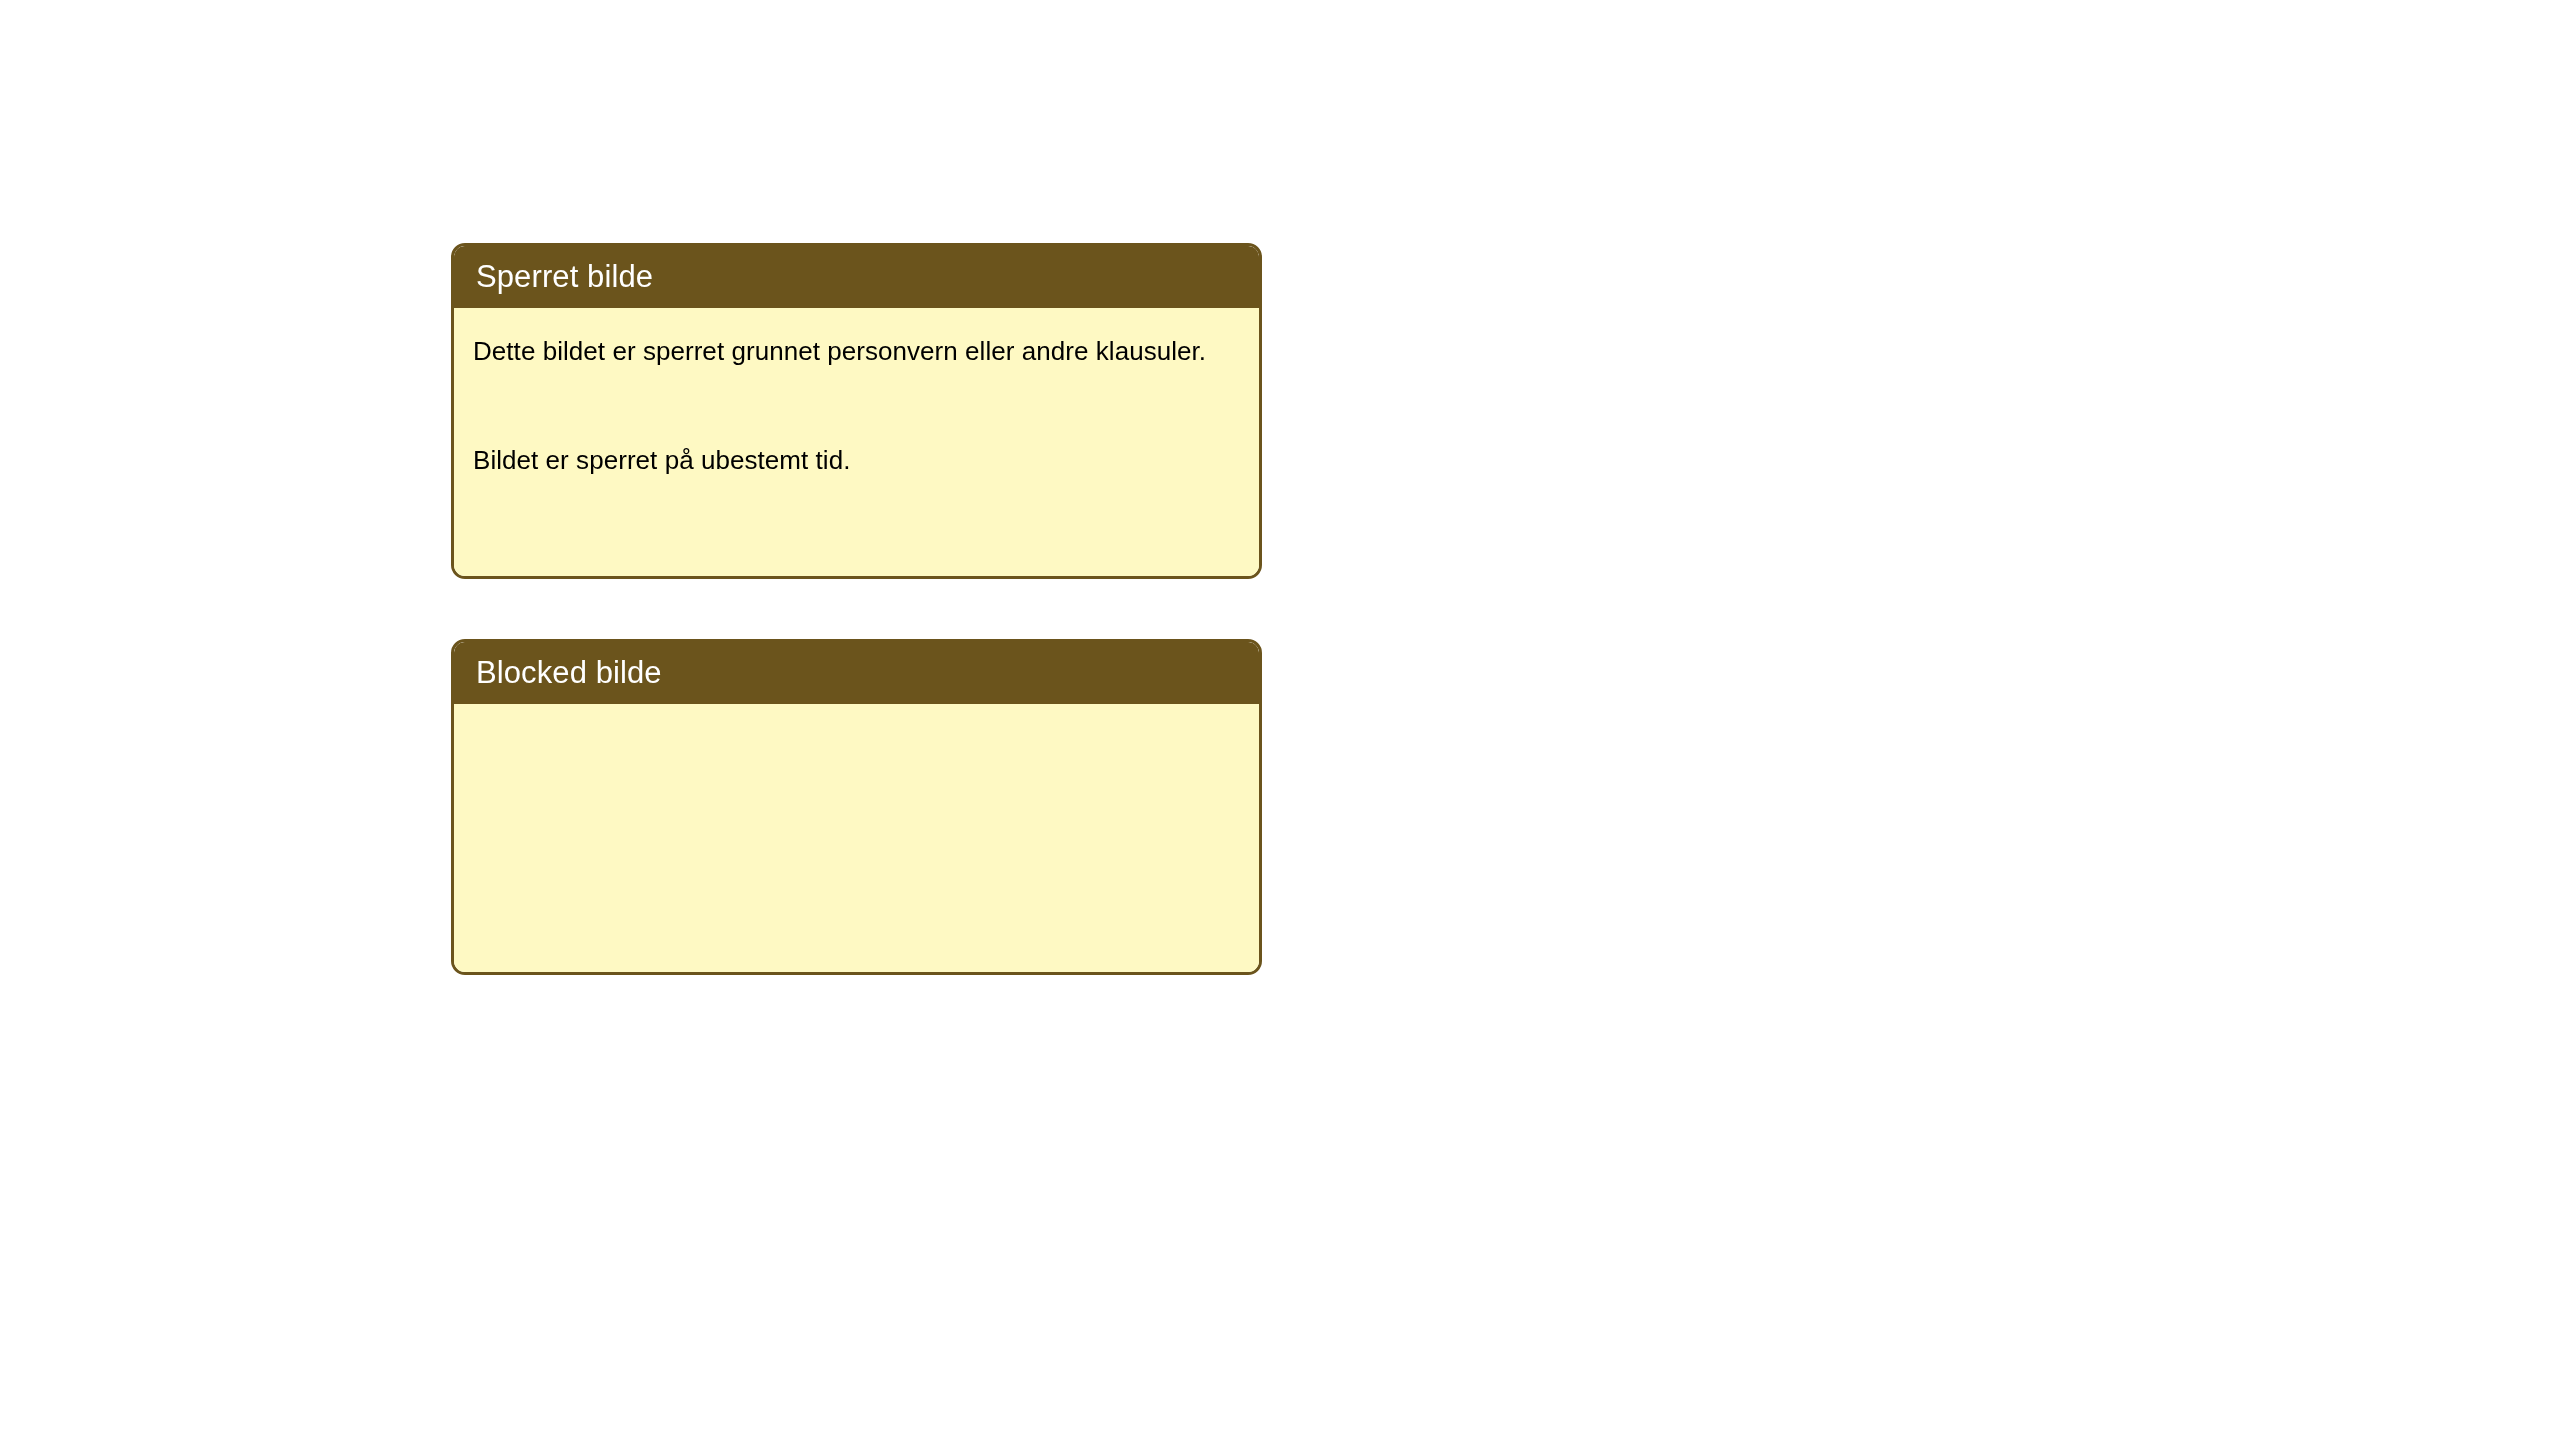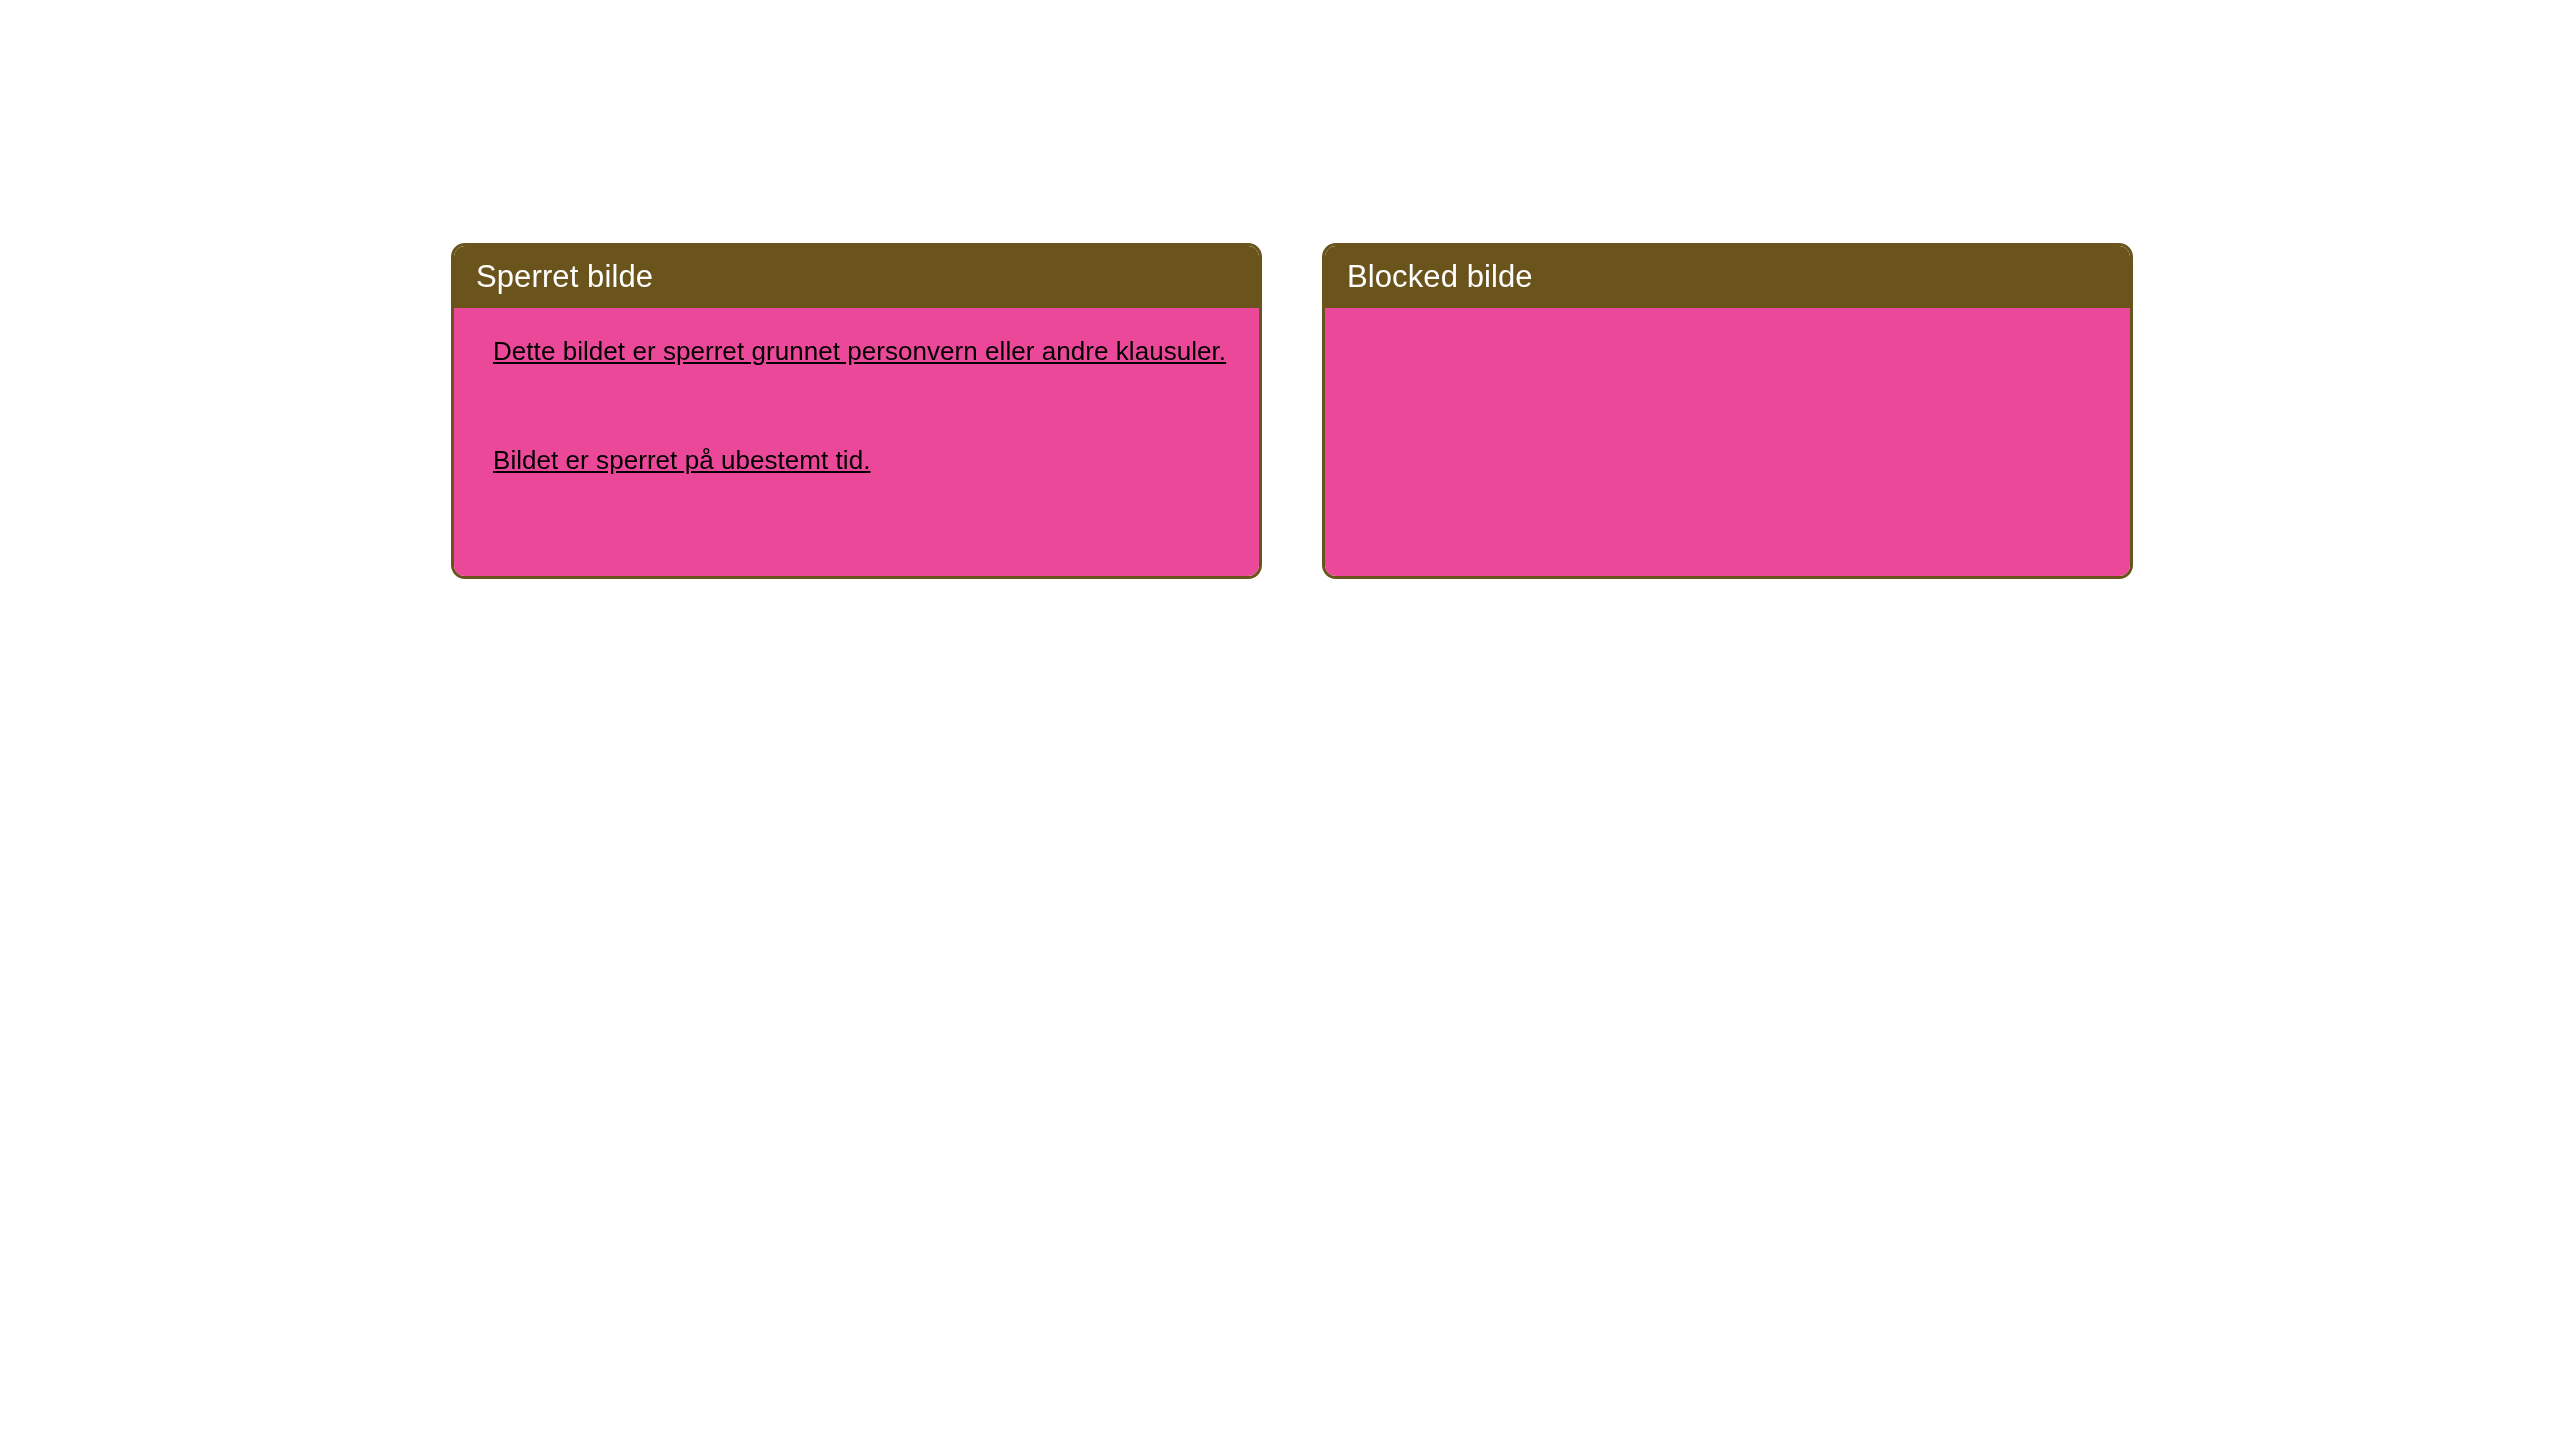--- a/index.html
+++ b/index.html
@@ -20,21 +20,21 @@
     width: 2560px;
     height: 1440px;
     background: #ffffff;
   }
 
   .notice-row {
     position: absolute;
     left: 451px;
     top: 243px;
     display: flex;
-    flex-direction: row;
+    flex-direction: column;
     align-items: flex-start;
     gap: 60px;
   }
 
   .notice-card {
     width: 811px;
     box-sizing: border-box;
     background: #ffffff;
     border: 3px solid #6b541c;
     border-radius: 14px;
@@ -58,25 +58,24 @@
   .notice-card-title {
     color: #ffffff;
     font-size: 31px;
     line-height: 36px;
     font-weight: 400;
     letter-spacing: 0.1px;
     white-space: nowrap;
   }
 
   .notice-card-body {
-    background: #ec4899;
-    padding: 22px 24px 60px 39px;
+    background: #fef9c3;
+    padding: 22px 24px 60px 19px;
     box-sizing: border-box;
     min-height: 268px;
-    text-decoration: underline;
   }
 
   .notice-paragraph {
     color: #000000;
     font-size: 26px;
     line-height: 43px;
     font-weight: 400;
     margin: 0;
     letter-spacing: 0.05px;
   }

